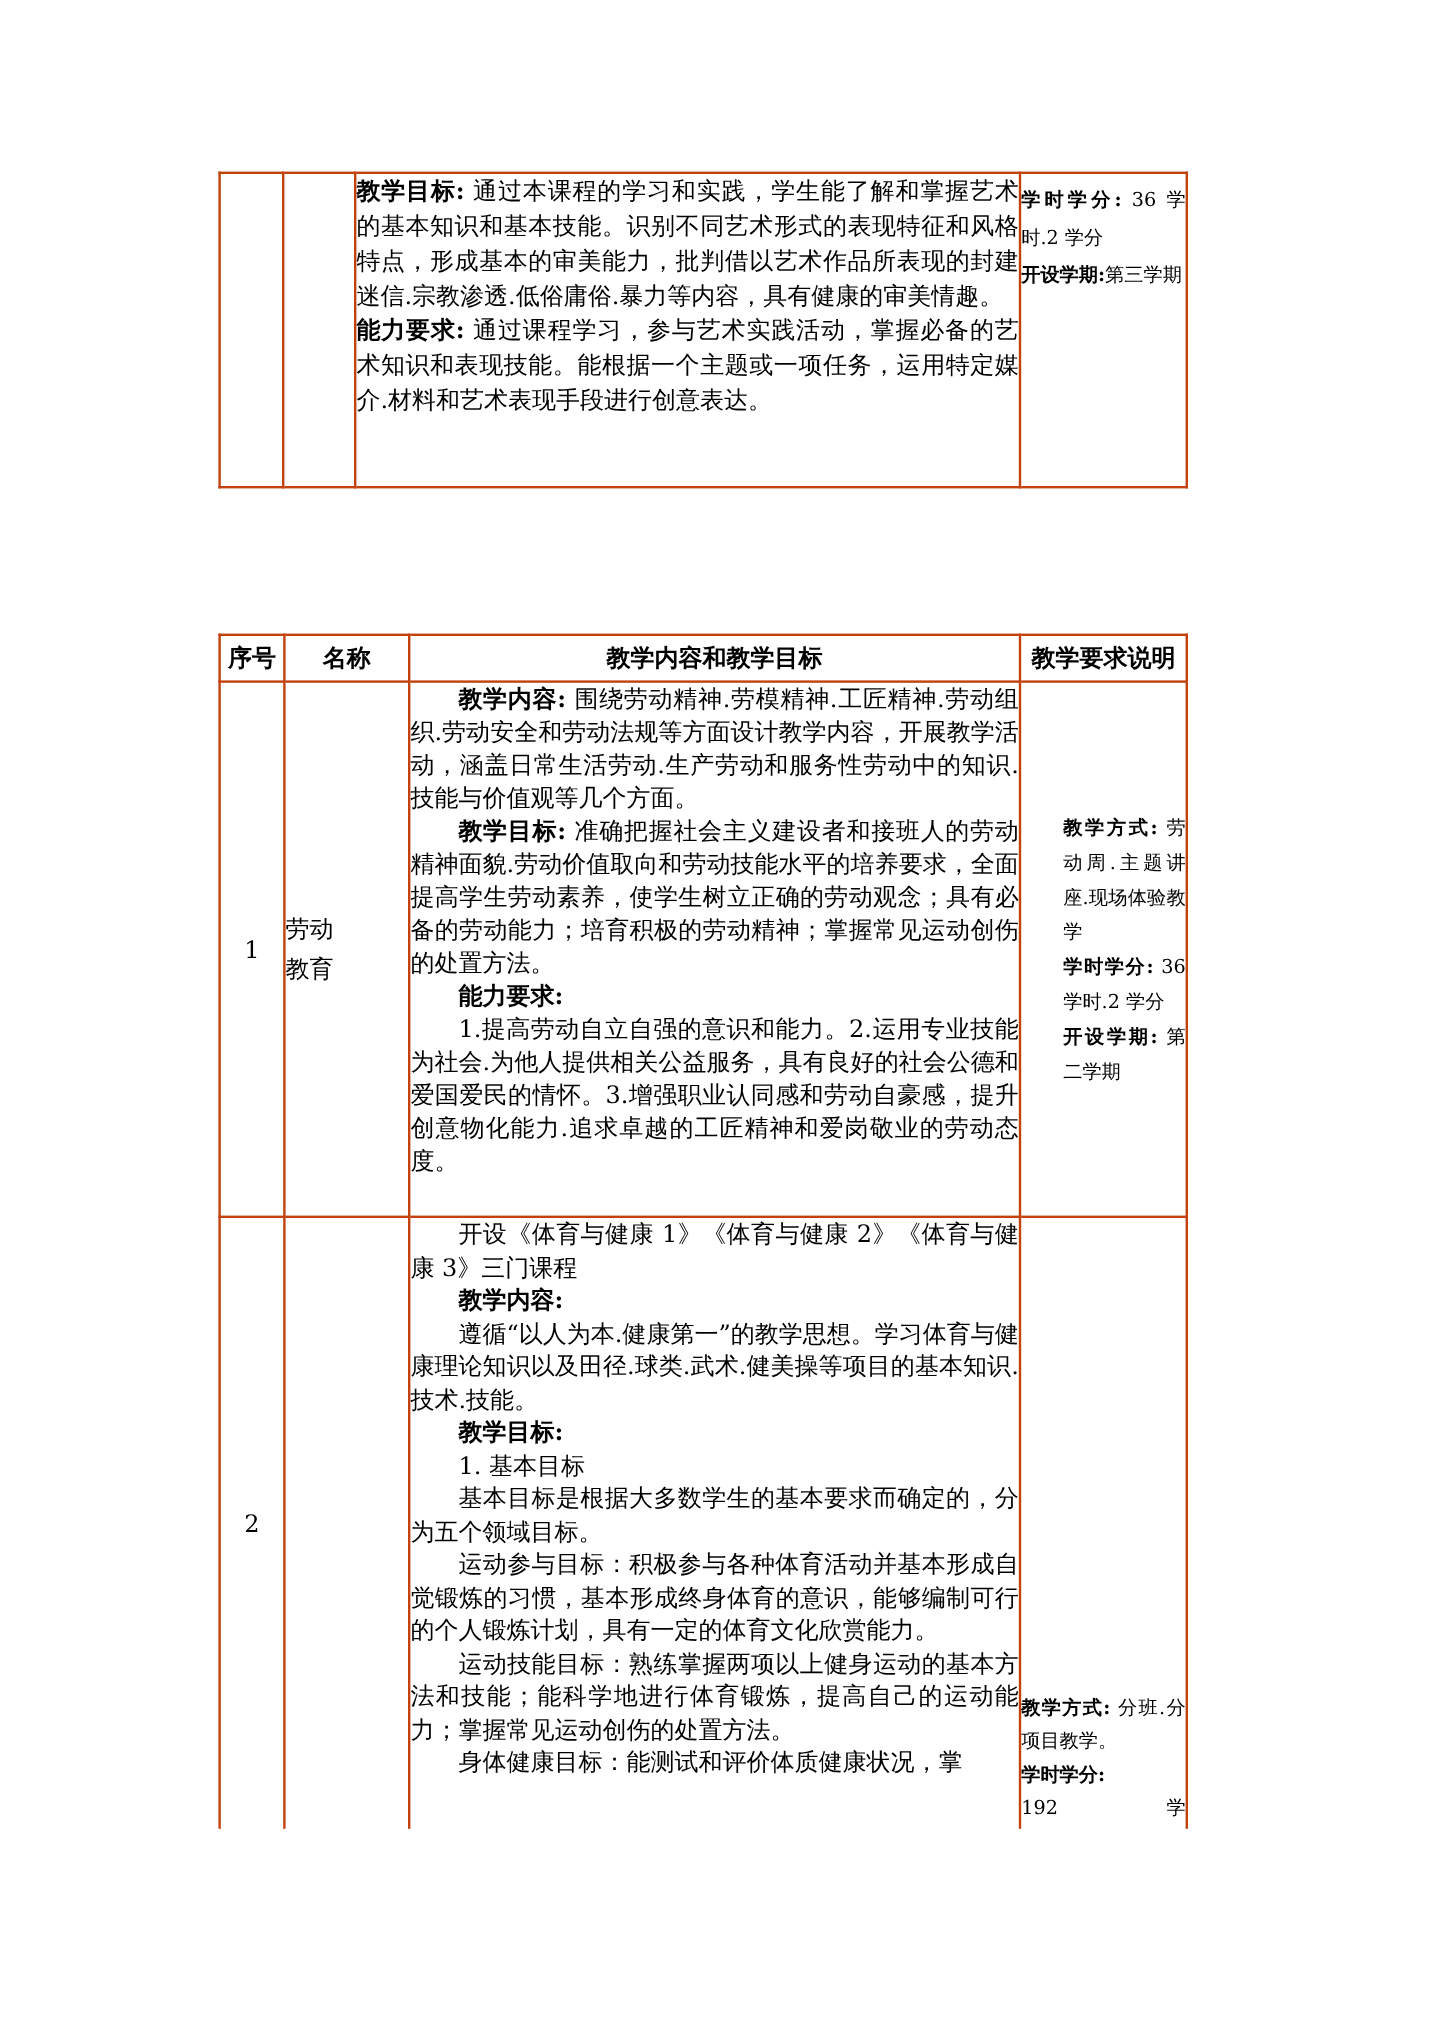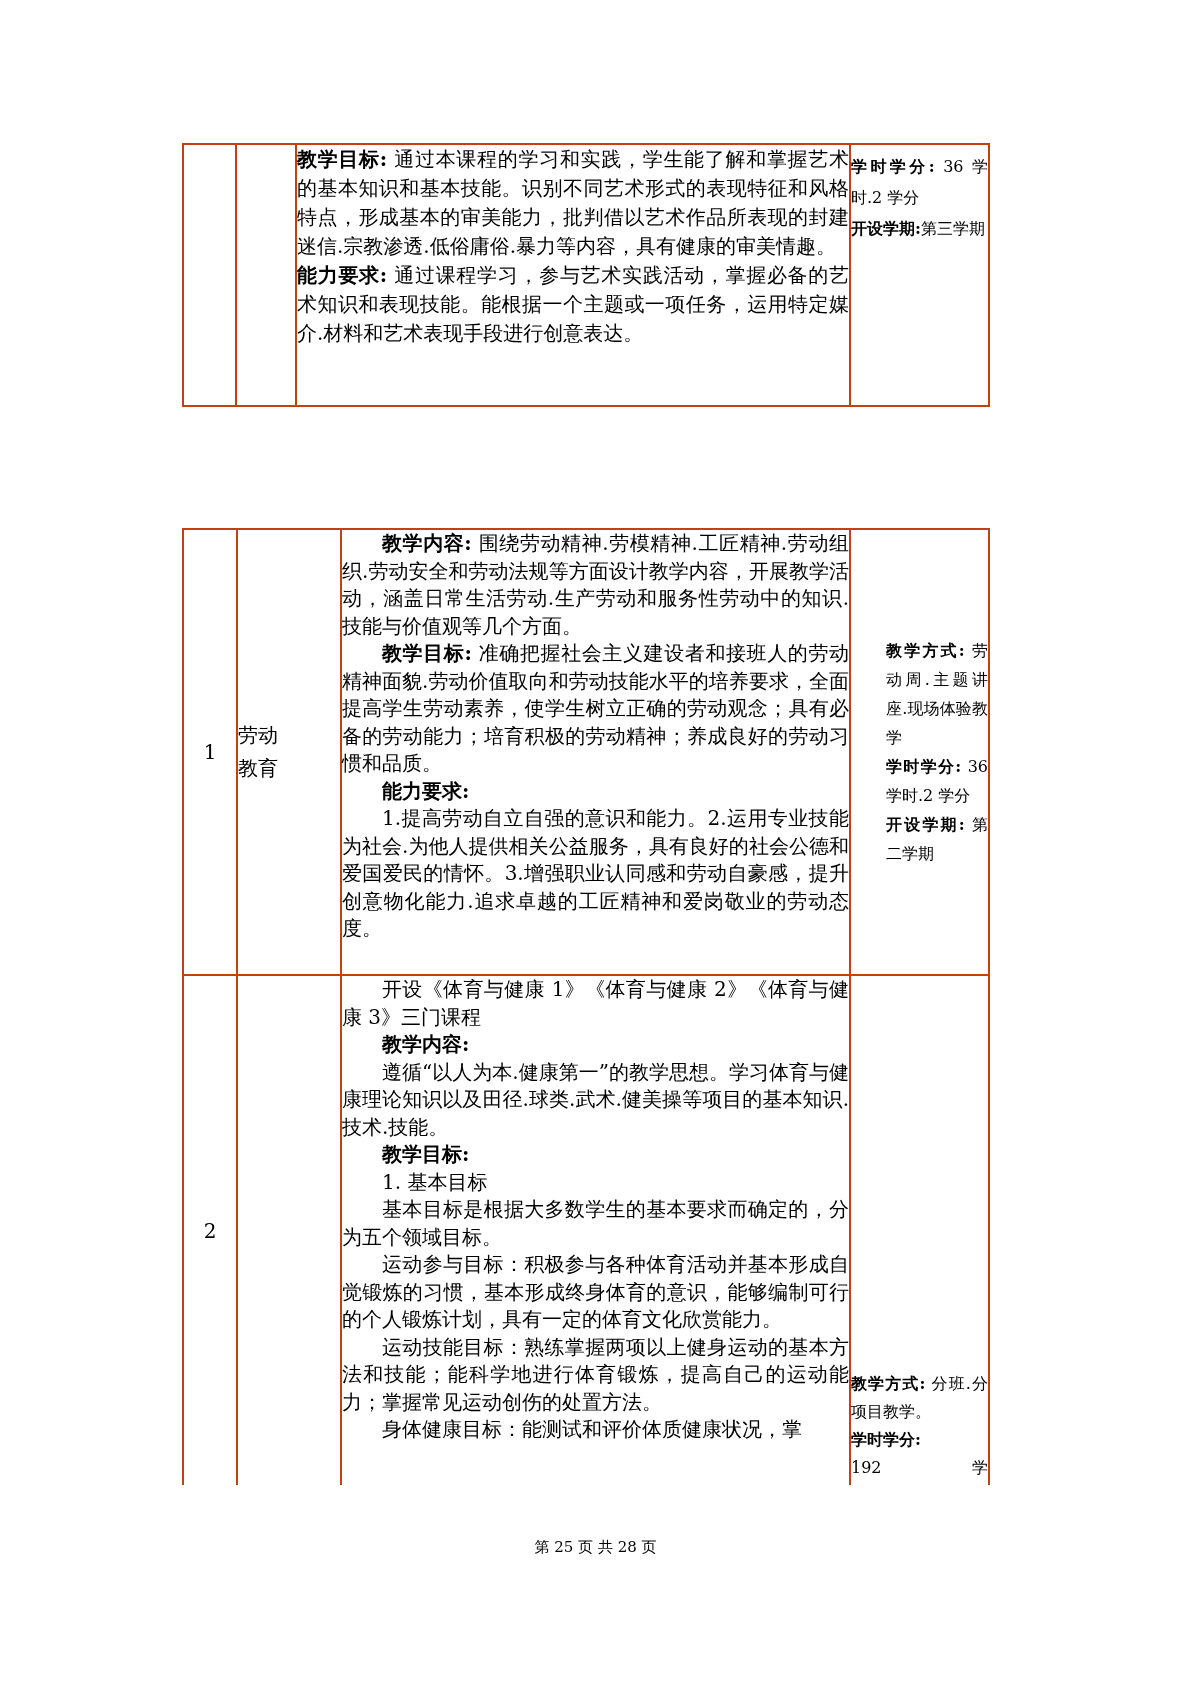--- a/index.html
+++ b/index.html
@@ -93,30 +93,36 @@
 
 
   <table class="doc t5">
     <colgroup>
         <col style="width:54px">
         <col style="width:104px">
         <col style="width:509px">
         <col style="width:139px">
       </colgroup>
     <tbody>
+        <tr class="head">
+      <th class="c1">序号</th>
+      <th class="c2">名称</th>
+      <th class="c3">教学内容和教学目标</th>
+      <th class="c4">教学要求说明</th>
+    </tr>
 
     <tr class="r1">
       <td class="c1">1</td>
       <td class="c2">
         <div>劳动</div>
         <div>教育</div>
       </td>
       <td class="c3">
         <p class="para indent"><span class="lbl">教学内容:</span><span> 围绕劳动精神.劳模精神.工匠精神.劳动组织.劳动安全和劳动法规等方面设计教学内容，开展教学活动，涵盖日常生活劳动.生产劳动和服务性劳动中的知识.技能与价值观等几个方面。</span></p>
-        <p class="para indent mt13"><span class="lbl">教学目标:</span><span> 准确把握社会主义建设者和接班人的劳动精神面貌.劳动价值取向和劳动技能水平的培养要求，全面提高学生劳动素养，使学生树立正确的劳动观念；具有必备的劳动能力；培育积极的劳动精神；养成良好的劳动习惯和品质。</span></p>
+        <p class="para indent mt13"><span class="lbl">教学目标:</span><span> 准确把握社会主义建设者和接班人的劳动精神面貌.劳动价值取向和劳动技能水平的培养要求，全面提高学生劳动素养，使学生树立正确的劳动观念；具有必备的劳动能力；培育积极的劳动精神；掌握常见运动创伤的处置方法。</span></p>
         <p class="para indent mt13"><span class="lbl">能力要求:</span><span></span></p>
         <p class="para indent"><span class="lbl"></span><span>1.提高劳动自立自强的意识和能力。2.运用专业技能为社会.为他人提供相关公益服务，具有良好的社会公德和爱国爱民的情怀。3.增强职业认同感和劳动自豪感，提升创意物化能力.追求卓越的工匠精神和爱岗敬业的劳动态度。</span></p>
       </td>
       <td class="c4">
         <p class="req"><span class="lbl">教学方式:</span><span> 劳动周.主题讲座.现场体验教学</span></p>
         <p class="req"><span class="lbl">学时学分:</span><span> 36 学时.2 学分</span></p>
         <p class="req"><span class="lbl">开设学期:</span><span> 第二学期</span></p>
       </td>
     </tr>
 
@@ -139,15 +145,14 @@
       </td>
       <td class="c4">
         <p class="req"><span class="lbl">教学方式:</span><span> 分班.分项目教学。</span></p>
         <p class="req"><span class="lbl">学时学分:</span><span></span></p>
         <p class="req jlast"><span class="lbl"></span><span>192 学</span></p>
       </td>
     </tr>
   </tbody>
     </table>
 
-  <div class="footer">第 25 页 共 28 页</div>
 
 </div>
 
 </body></html>

